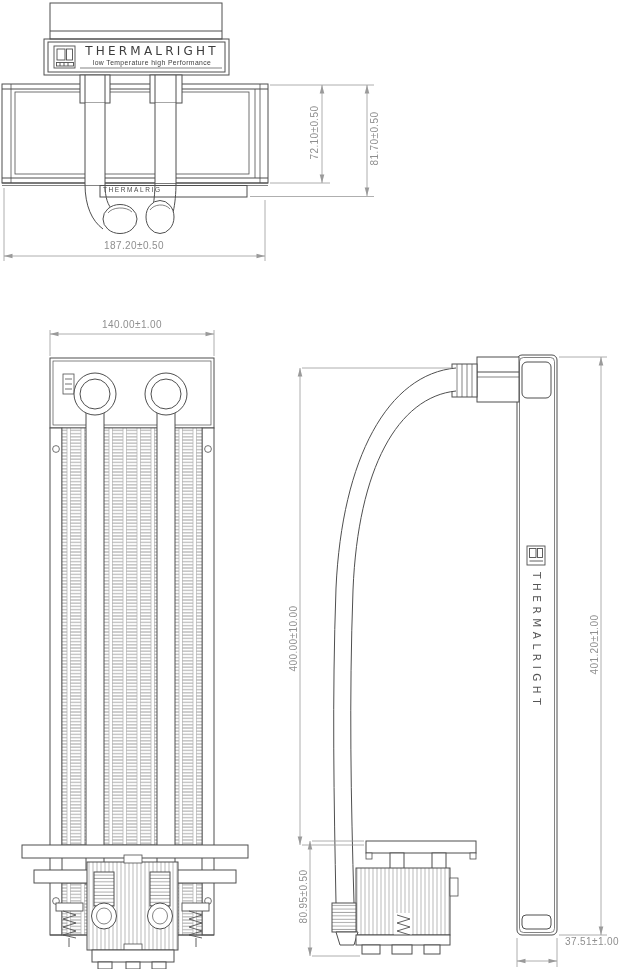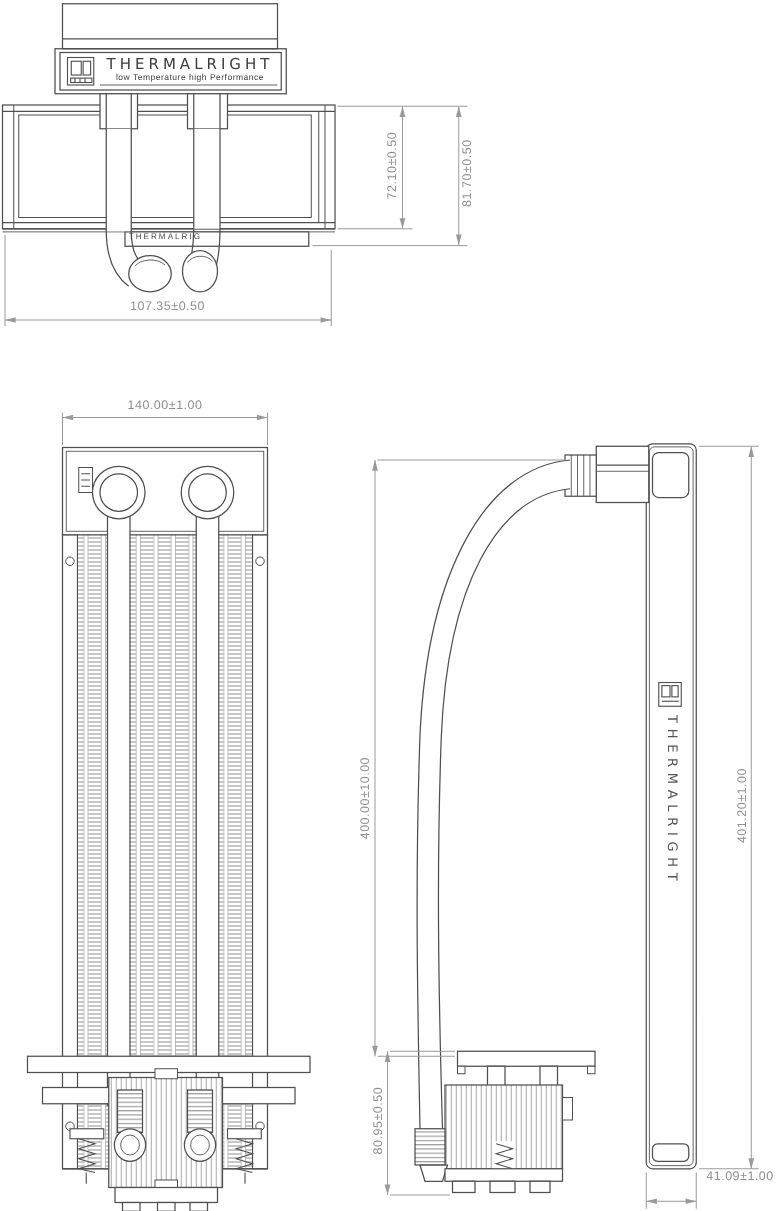--- a/index.html
+++ b/index.html
@@ -308,22 +308,22 @@
   </g>
 </svg>
 
 <div class="brand-line">THERMALRIGHT</div>
 <div class="tagline">low Temperature high Performance</div>
 <div class="plate-small">THERMALRIG</div>
 <div class="side-vert-brand">THERMALRIGHT</div>
 
 <div class="dim-label vert" style="left:279px;top:127px;width:70px;">72.10±0.50</div>
 <div class="dim-label vert" style="left:339px;top:133px;width:70px;">81.70±0.50</div>
-<div class="dim-label" style="left:79px;top:240px;width:110px;">107.35±0.50</div>
+<div class="dim-label" style="left:79px;top:240px;width:110px;">187.20±0.50</div>
 
 <div class="dim-label" style="left:77px;top:319px;width:110px;">140.00±1.00</div>
 
 <div class="dim-label vert" style="left:248px;top:633px;width:90px;">400.00±10.00</div>
 <div class="dim-label vert" style="left:549px;top:639px;width:90px;">401.20±1.00</div>
 <div class="dim-label vert" style="left:263px;top:891px;width:80px;">80.95±0.50</div>
-<div class="dim-label" style="left:561px;top:936px;width:62px;">41.09±1.00</div>
+<div class="dim-label" style="left:561px;top:936px;width:62px;">37.51±1.00</div>
 
 </div>
 
 </body></html>

